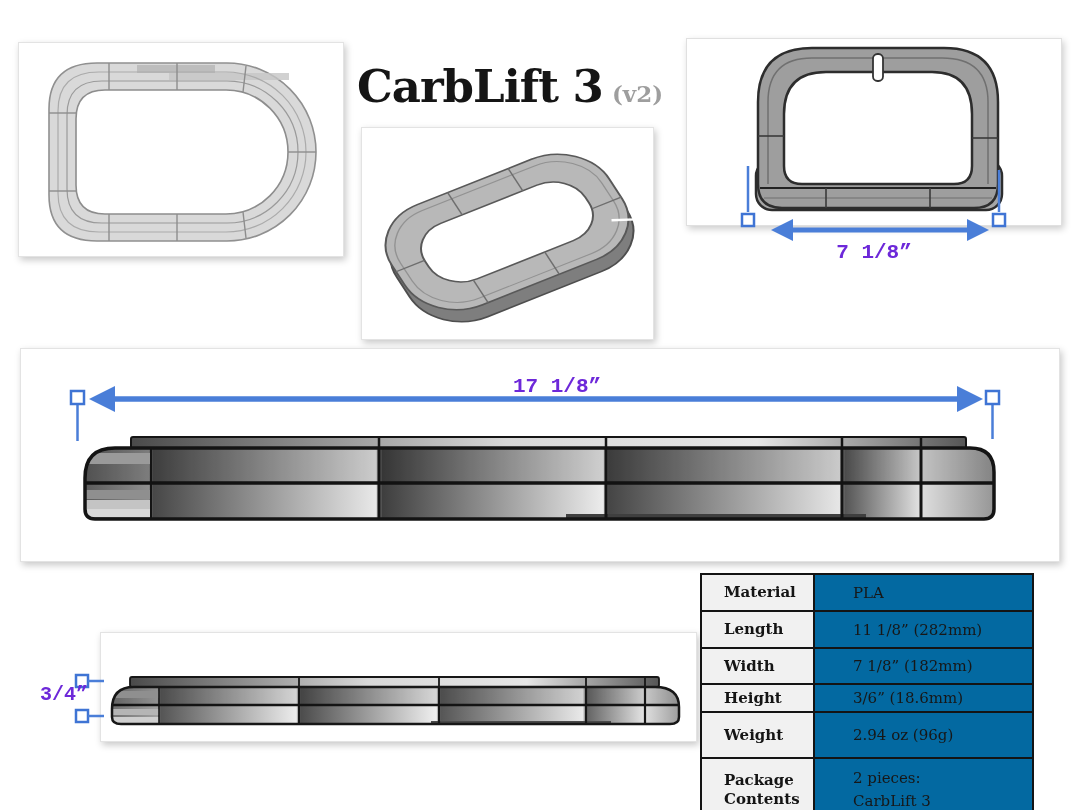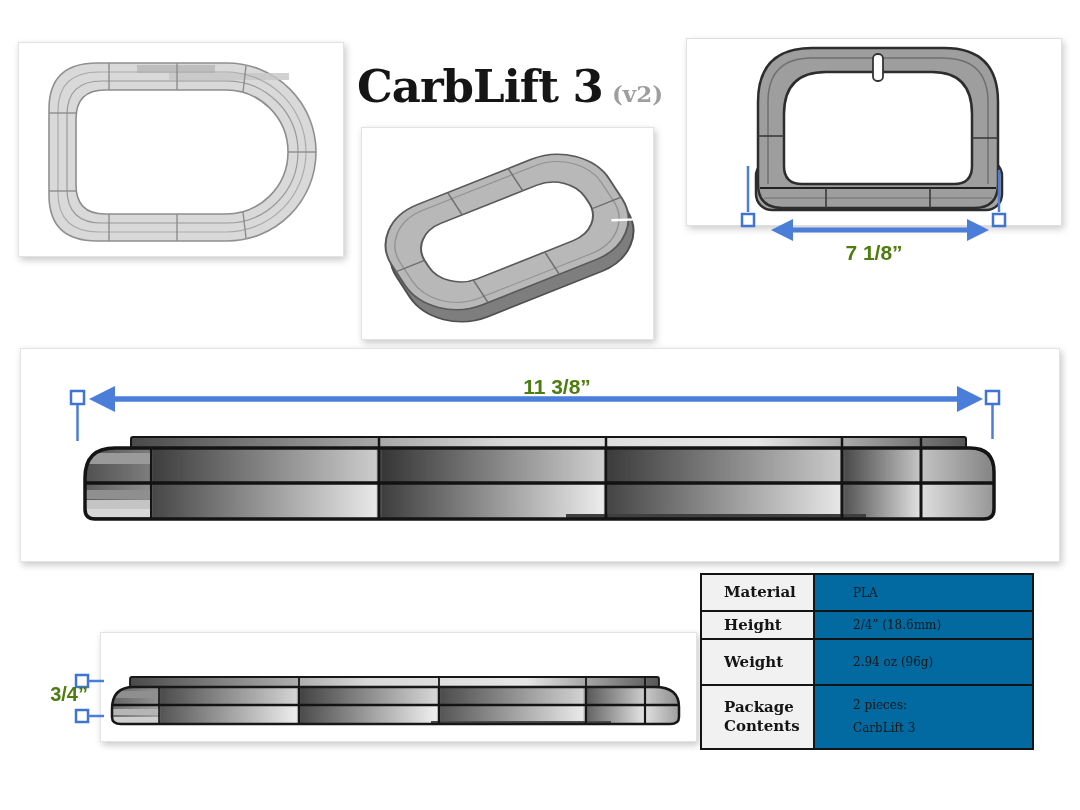--- a/index.html
+++ b/index.html
@@ -9,39 +9,39 @@
         box-shadow:2px 3px 7px rgba(0,0,0,0.22);}
   .card svg{display:block;}
   
   .title-block{position:absolute;left:340px;top:32px;width:340px;height:62px;
                text-align:center;white-space:nowrap;}
   .title-main{font-family:"DejaVu Serif","Liberation Serif",serif;font-weight:bold;
               font-size:45px;color:#151515;letter-spacing:-1px;}
   .title-version{font-family:"DejaVu Serif","Liberation Serif",serif;font-weight:bold;
               font-size:23px;color:#9e9e9e;margin-left:9px;}
   
-  .dim-label{position:absolute;font-family:Liberation Sans, sans-serif;
-             font-weight:bold;color:#4d7c0f;}
+  .dim-label{position:absolute;font-family:Liberation Mono, monospace;
+             font-weight:bold;color:#6d28d9;}
   .dim-width{left:0;top:203px;width:376px;text-align:center;font-size:21px;}
   .dim-length{left:0;top:26px;width:100%;text-align:center;font-size:21px;text-indent:34px;}
   .dim-height{left:40px;top:655px;width:48px;text-align:right;font-size:20px;}
   
   .front-wrap{position:absolute;left:686px;top:10px;width:376px;height:245px;}
   .front-card{position:absolute;left:0;top:0;width:376px;height:188px;background:#fff;
               border:1px solid #e0e0e0;box-shadow:2px 3px 7px rgba(0,0,0,0.2);box-sizing:border-box;}
   .front-svg{position:absolute;left:0;top:0;}
   
   .spec-table{position:absolute;left:700px;top:545px;border-collapse:collapse;
               background:#0369a1;table-layout:fixed;}
   .spec-table th,.spec-table td{border:2px solid #141414;box-sizing:border-box;}
   .spec-table th{width:113px;background:#f1f1f1;text-align:left;padding-left:22px;
       font-family:"DejaVu Serif","Liberation Serif",serif;font-size:15px;font-weight:bold;
       color:#151515;line-height:19px;}
   .spec-table td{width:219px;padding-left:38px;
-      font-family:"DejaVu Serif","Liberation Serif",serif;font-size:12px;color:#171717;}
+      font-family:"DejaVu Serif","Liberation Serif",serif;font-size:15px;color:#171717;}
   .spec-table td .vline{line-height:23px;}
 </style>
 </head>
 <body>
 
 <div class="page">
 
   <div class="card" style="left:18px;top:14px;width:324px;height:213px;">
     <svg width="322" height="211" viewBox="0 0 322 211">
       <path d="M 78,20 H 208 A 89,89 0 0 1 208,198 H 78 Q 30,198 30,152 V 66 Q 30,20 78,20 Z" fill="#d9d9d9" stroke="#909090" stroke-width="1.6"></path>
@@ -176,21 +176,21 @@
           <line x1="130" y1="99" x2="130" y2="170" stroke-width="2"></line>
           <line x1="358" y1="99" x2="358" y2="170"></line>
           <line x1="585" y1="99" x2="585" y2="170"></line>
           <line x1="821" y1="99" x2="821" y2="170"></line>
           <line x1="900" y1="99" x2="900" y2="170"></line>
         </g>
         <line x1="64" y1="134" x2="973" y2="134" stroke="#121212" stroke-width="3.5"></line>
       </g>
       <path d="M 94,99 H 949 Q 973,99 973,123 V 160 Q 973,170 963,170 H 74 Q 64,170 64,160 V 129 Q 64,99 94,99 Z" fill="none" stroke="#141414" stroke-width="3.5"></path>
     </svg>
-    <div class="dim-label dim-length">11 3/8”</div>
+    <div class="dim-label dim-length">17 1/8”</div>
   </div>
 
   <div class="card" style="left:100px;top:604px;width:595px;height:108px;">
     <svg width="593" height="106" viewBox="0 0 593 106">
       <defs>
         <linearGradient id="gradS" x1="0" y1="0" x2="1" y2="0">
           <stop offset="0" stop-color="#707070"></stop>
             <stop offset="0.08" stop-color="#a2a2a2"></stop>
           <stop offset="0.086" stop-color="#555555"></stop>
             <stop offset="0.325" stop-color="#ececec"></stop>
@@ -240,23 +240,31 @@
     <line x1="20" y1="48" x2="36" y2="48" stroke="#4a7ed8" stroke-width="2.5"></line>
   </svg>
   <div class="dim-label dim-height">3/4”</div>
 
   <table class="spec-table">
     <tbody>
         <tr style="height:37px;">
       <th>Material</th>
       <td>PLA</td>
     </tr>
+    <tr style="height:37px;">
+      <th>Length</th>
+      <td>11 1/8” (282mm)</td>
+    </tr>
+    <tr style="height:36px;">
+      <th>Width</th>
+      <td>7 1/8” (182mm)</td>
+    </tr>
     <tr style="height:28px;">
       <th>Height</th>
-      <td>2/4” (18.6mm)</td>
+      <td>3/6” (18.6mm)</td>
     </tr>
     <tr style="height:46px;">
       <th>Weight</th>
       <td>2.94 oz (96g)</td>
     </tr>
     <tr style="height:64px;">
       <th>Package Contents</th>
       <td>
         <div class="vline">2 pieces:</div>
         <div class="vline">CarbLift 3</div>

